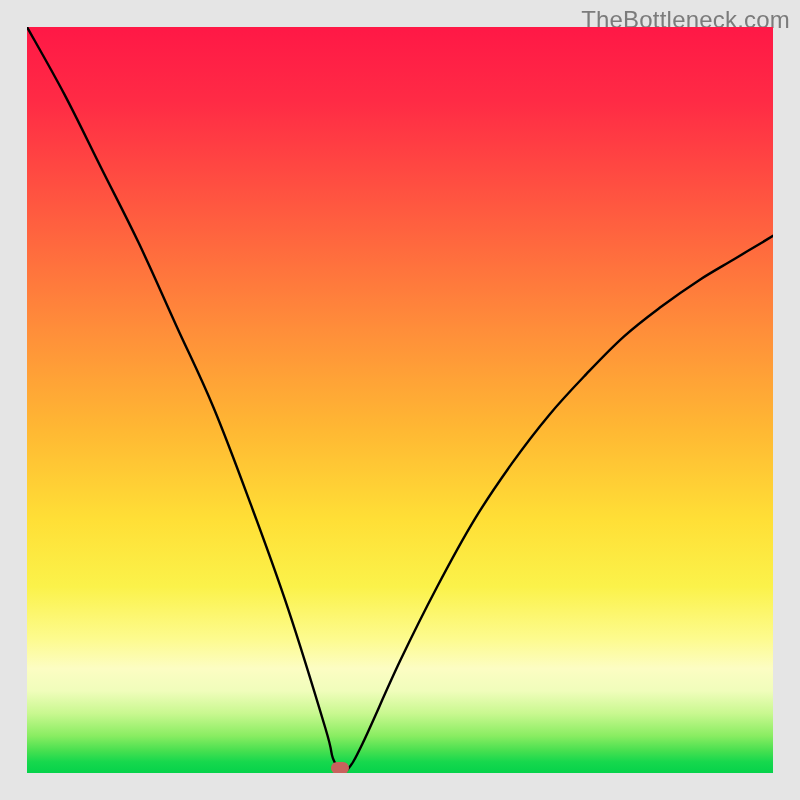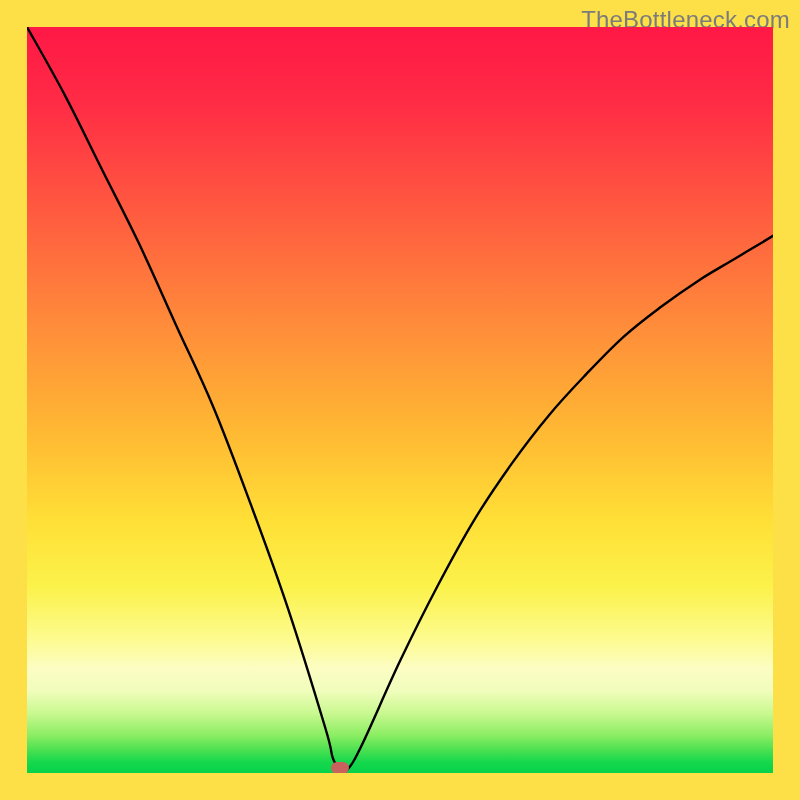--- a/index.html
+++ b/index.html
@@ -8,21 +8,21 @@
     width: 800px;
     height: 800px;
     background: #000;
     overflow: hidden;
     font-family: Arial, Helvetica, sans-serif;
   }
   .frame {
     position: relative;
     width: 800px;
     height: 800px;
-    background: #fde047;
+    background: #e5e5e5;
   }
   .watermark {
     position: absolute;
     top: 6px;
     right: 10px;
     color: #7b7b7b;
     font-size: 24px;
     font-weight: 500;
     letter-spacing: 0.2px;
     user-select: none;

